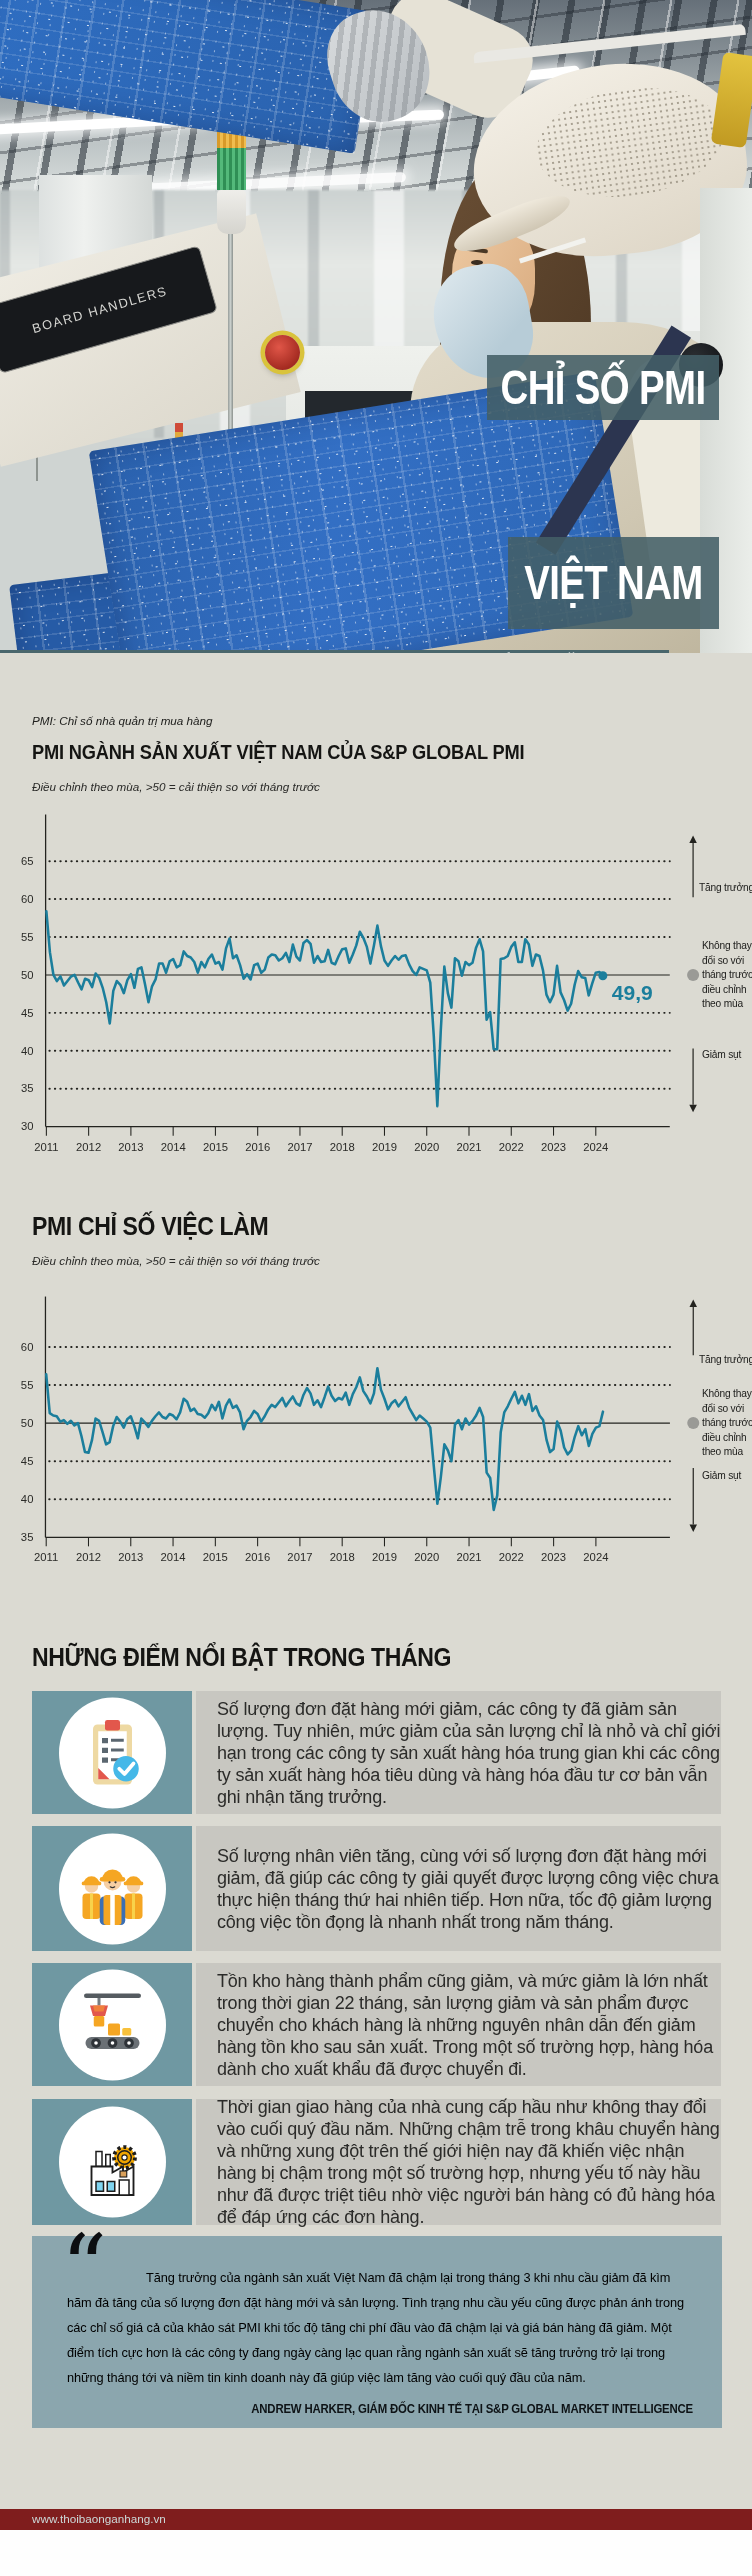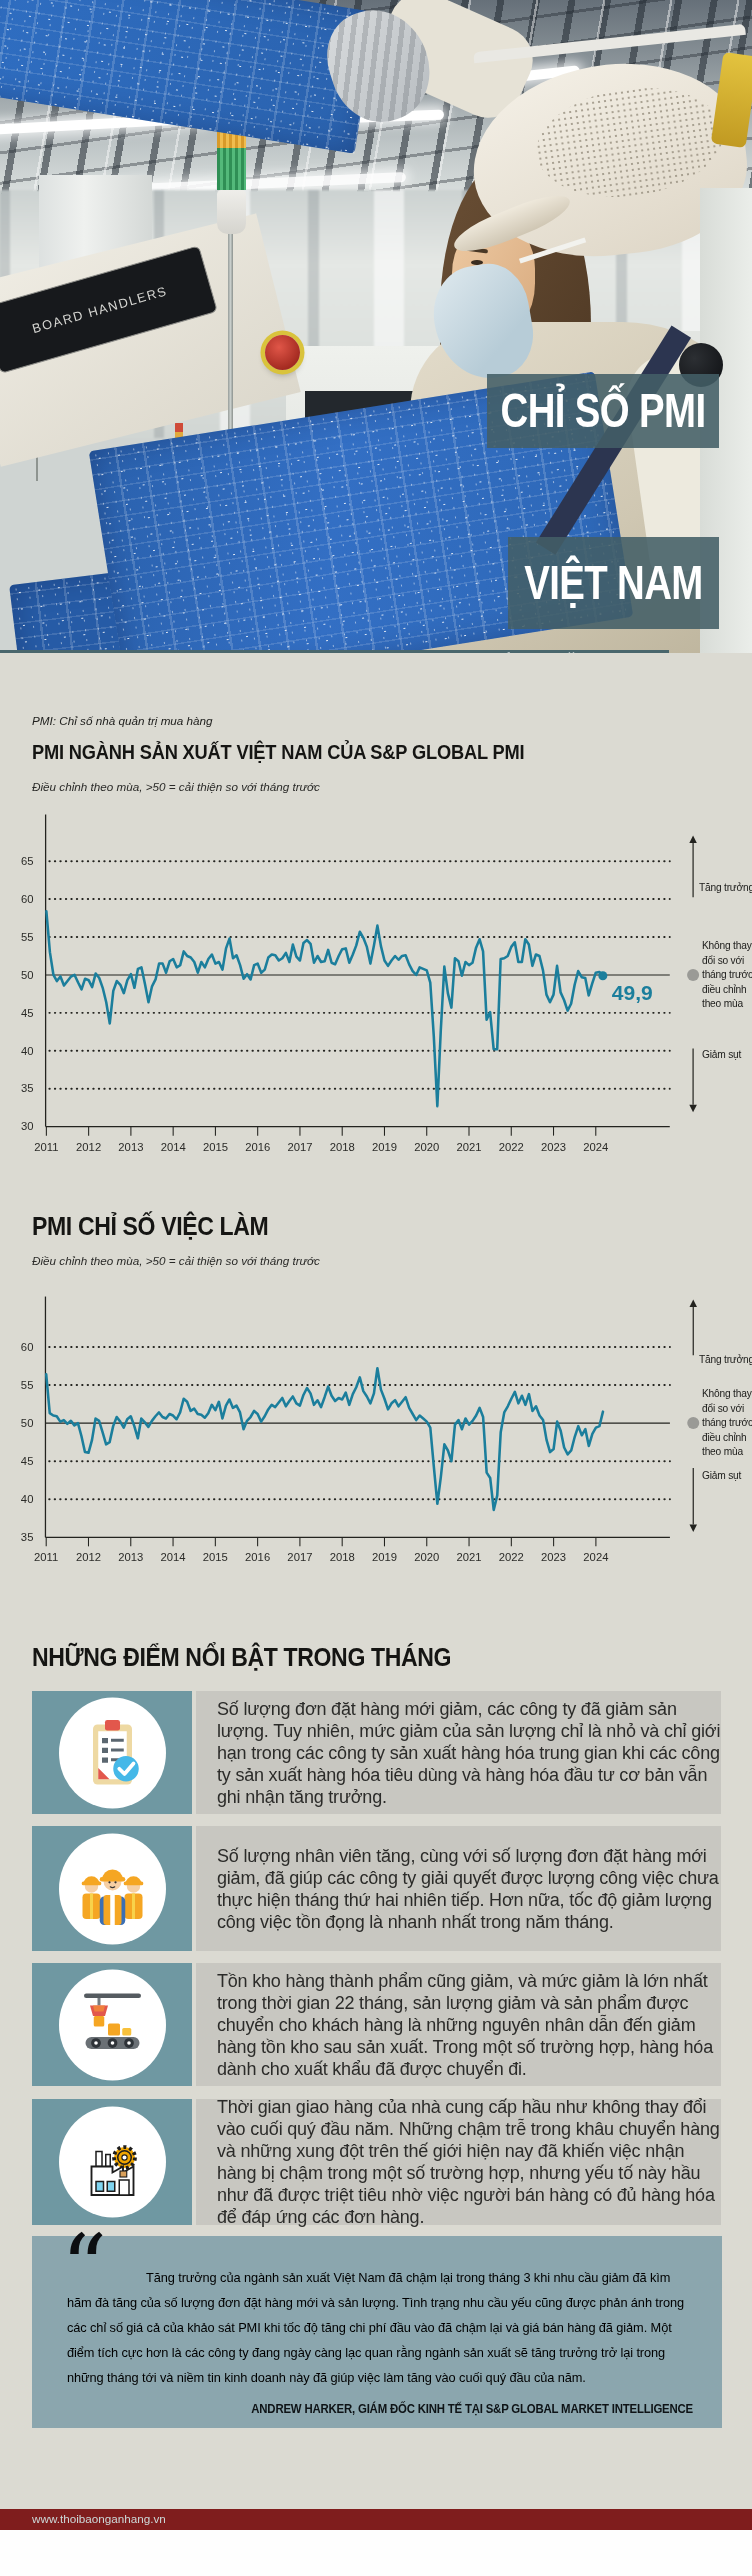--- a/index.html
+++ b/index.html
@@ -93,21 +93,21 @@
   .rightmach{left:700px;top:188px;width:53px;height:467px;z-index:9;background:linear-gradient(90deg,#d8dcd7,#ebeeea);}
   .knob{left:679px;top:343px;width:44px;height:44px;border-radius:50%;z-index:10;
     background:radial-gradient(circle at 35% 35%,#2c2f33,#0d0f12);}
   .clampY{left:717px;top:54px;width:35px;height:92px;transform:rotate(8deg);z-index:10;
     background:linear-gradient(#e3c33f,#c19a22);border-radius:6px;}
 
   
   .tbar{background:rgba(67,95,102,.88);display:flex;align-items:center;justify-content:center;z-index:20;}
   .tbar span{position:static;color:#fff;font-weight:bold;font-size:48px;line-height:1;white-space:nowrap;
     transform:scaleX(.8);letter-spacing:-0.8px;}
-  .tbar1{left:487px;top:374px;width:232px;height:74px;}
+  .tbar1{left:487px;top:355px;width:232px;height:65px;}
   .tbar2{left:346px;top:446px;width:371px;height:72px;}
   .tbar3{left:508px;top:537px;width:211px;height:92px;}
   .dateband{left:0;top:650px;width:669px;height:26px;background:#49666c;z-index:21;}
   .dateband span{position:absolute;right:39px;top:3px;color:#fff;font-weight:bold;font-size:18px;
     transform:scaleX(.88);transform-origin:right;letter-spacing:0;}
 
   
   .tagline{left:32px;top:714px;font-size:11.7px;font-style:italic;color:#20201e;}
   .h1{left:32px;top:741px;font-size:20.3px;font-weight:bold;color:#151513;white-space:nowrap;
     transform:scaleX(.9);transform-origin:left;letter-spacing:-0.2px;}

